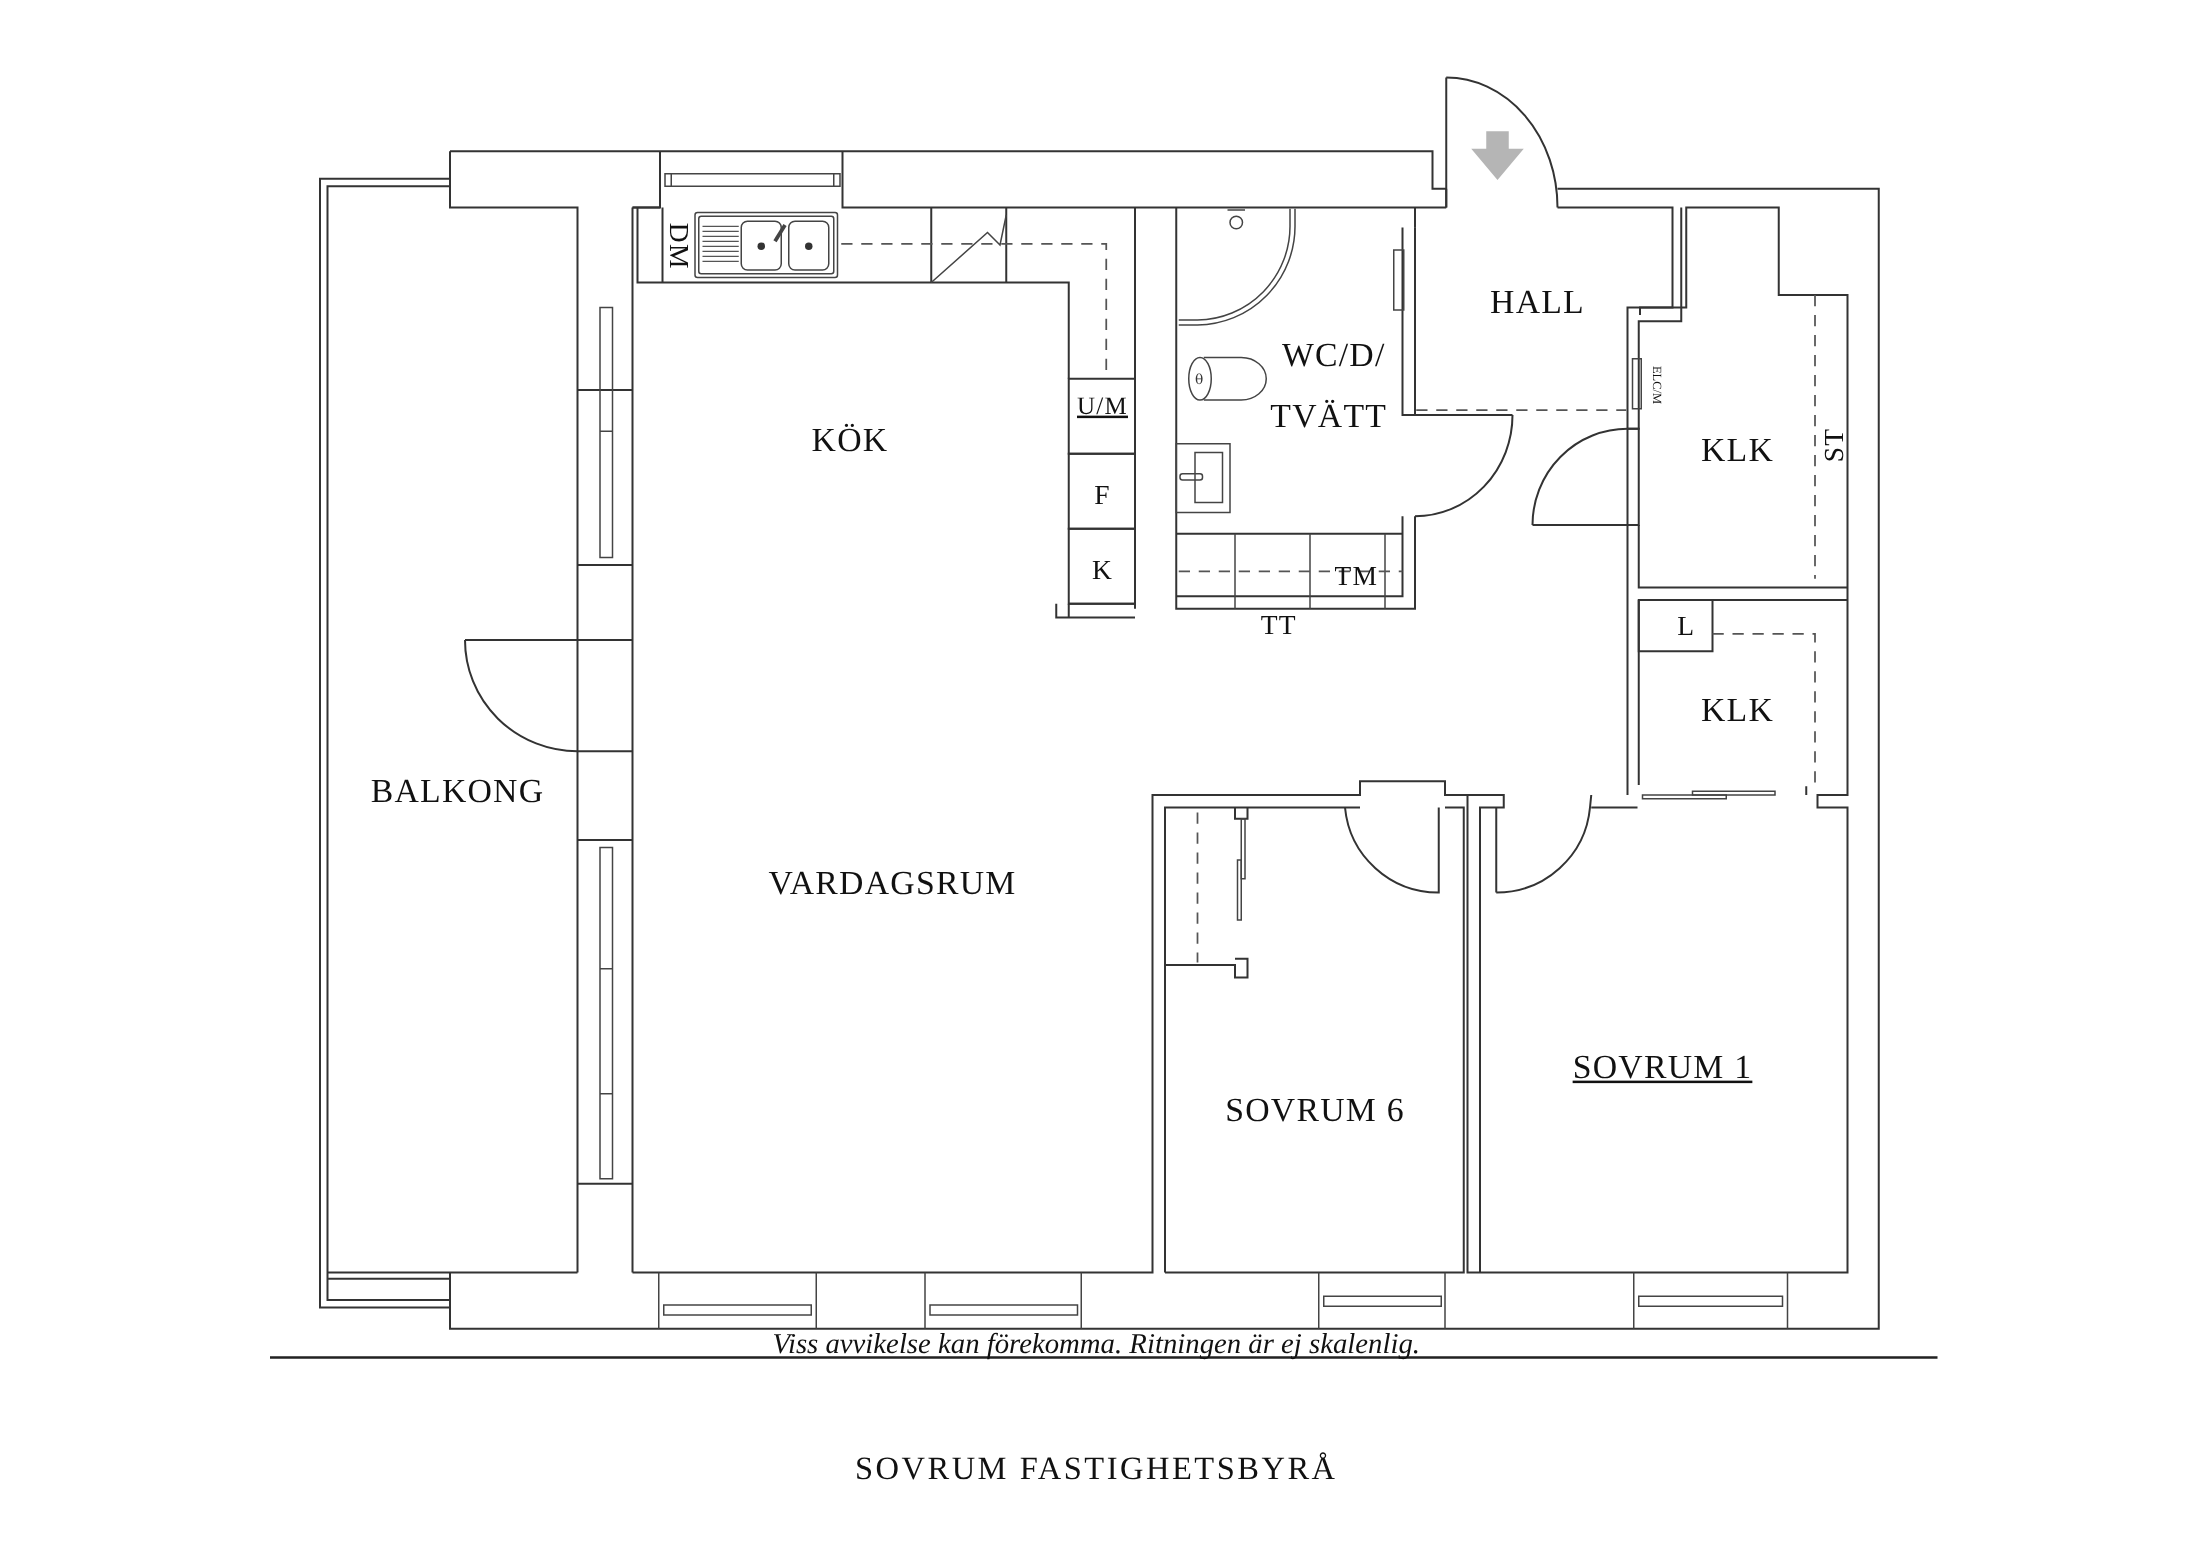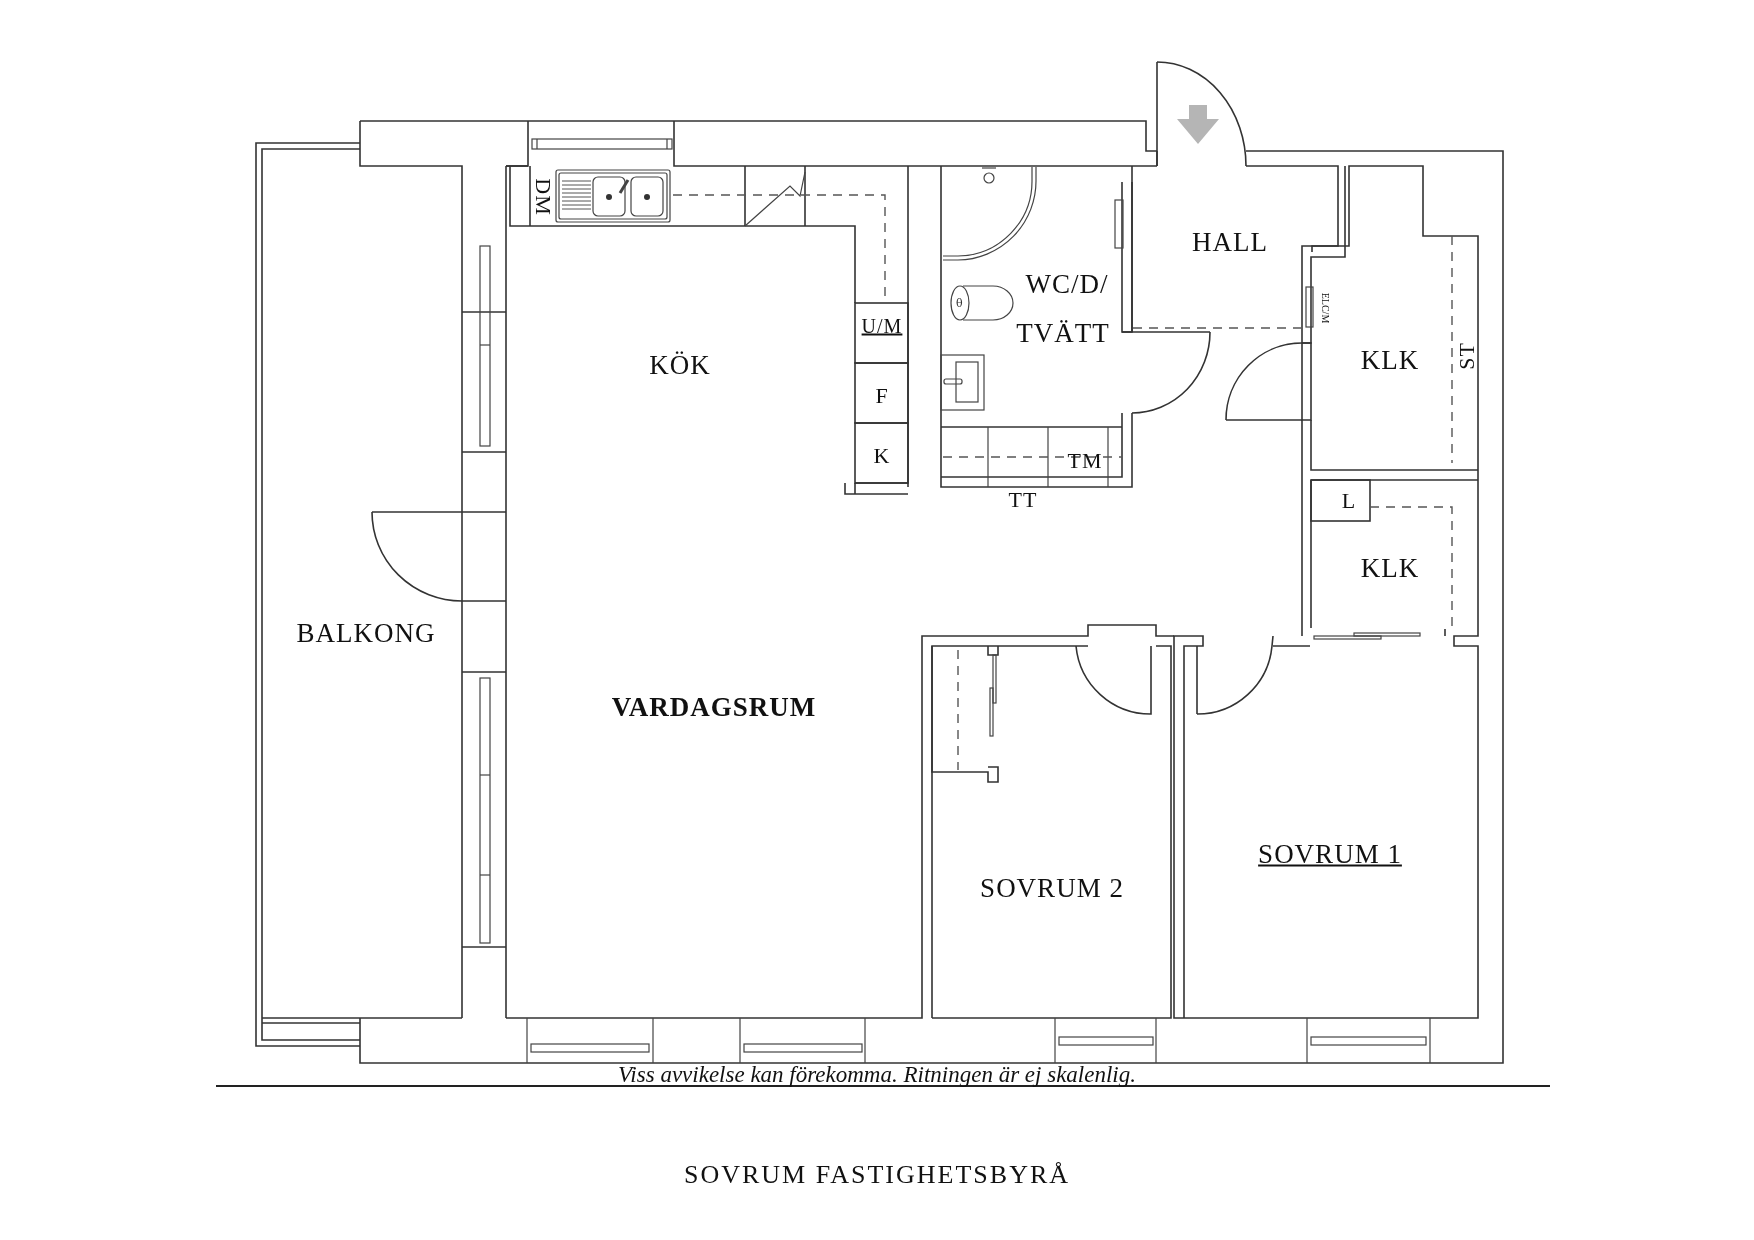--- a/index.html
+++ b/index.html
@@ -186,30 +186,30 @@
     <path class="w" d="M988 646 L988 655 L998 655 L998 646"></path>
     <path class="dash" d="M958 650 L958 770"></path>
     <rect class="thin" x="993" y="655" width="3" height="48"></rect>
     <rect class="thin" x="990" y="688" width="3" height="48"></rect>
     <path class="w" d="M1076 646 A 75 75 0 0 0 1151 714 L1151 646"></path>
     <path class="w" d="M1197 714 L1197 646 M1197 714 A 75 75 0 0 0 1272 646 L1273 636"></path>
     <path class="w" d="M1273 646 L1310 646"></path>
   </g>
 </svg>
 
-<div class="lbl" style="left:680px; top:365px;text-align:center;">KÖK</div>
-<div class="lbl" style="left:714px; top:707px;font-weight:bold;">VARDAGSRUM</div>
+<div class="lbl" style="left:680px; top:352px;text-align:center;">KÖK</div>
+<div class="lbl" style="left:714px; top:707px;">VARDAGSRUM</div>
 <div class="lbl" style="left:366px; top:633px;">BALKONG</div>
 <div class="lbl" style="left:1067px; top:284px;">WC/D/</div>
 <div class="lbl" style="left:1063px; top:333px;">TVÄTT</div>
 <div class="lbl" style="left:1230px; top:242px;">HALL</div>
 <div class="lbl" style="left:1390px; top:360px;">KLK</div>
 <div class="lbl" style="left:1390px; top:568px;">KLK</div>
 <div class="lbl" style="left:1330px; top:854px;text-decoration:underline;">SOVRUM 1</div>
-<div class="lbl" style="left:1052px; top:888px;">SOVRUM 2</div>
+<div class="lbl" style="left:1052px; top:888px;">SOVRUM 6</div>
 
 <div class="lbl sm" style="left:543px; top:197px; transform:translate(-50%,-50%) rotate(90deg);">DM</div>
 <div class="lbl sm" style="left:882px; top:326px; font-size:20px;text-decoration:underline;">U/M</div>
 <div class="lbl sm" style="left:882px; top:396px;">F</div>
 <div class="lbl sm" style="left:882px; top:456px;">K</div>
 <div class="lbl sm" style="left:1023px; top:461px;margin-top:39px;">TT</div>
 <div class="lbl sm" style="left:1085px; top:461px;">TM</div>
 <div class="lbl sm" style="left:1467px; top:356px; transform:translate(-50%,-50%) rotate(-90deg);">ST</div>
 <div class="lbl sm" style="left:1349px; top:501px;">L</div>
 <div class="lbl tiny" style="left:1325px; top:308px; transform:translate(-50%,-50%) rotate(90deg);">ELC/M</div>

